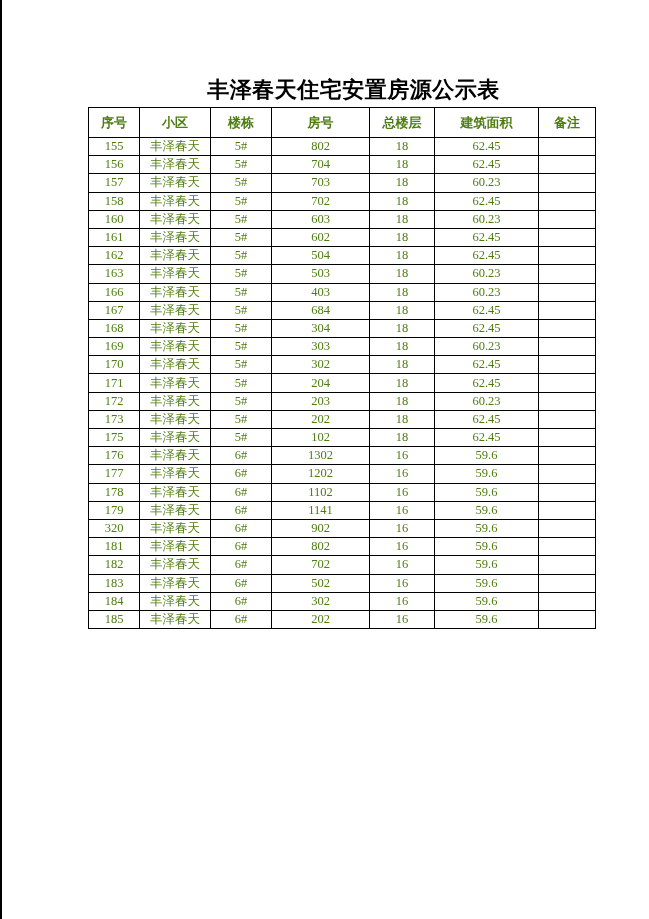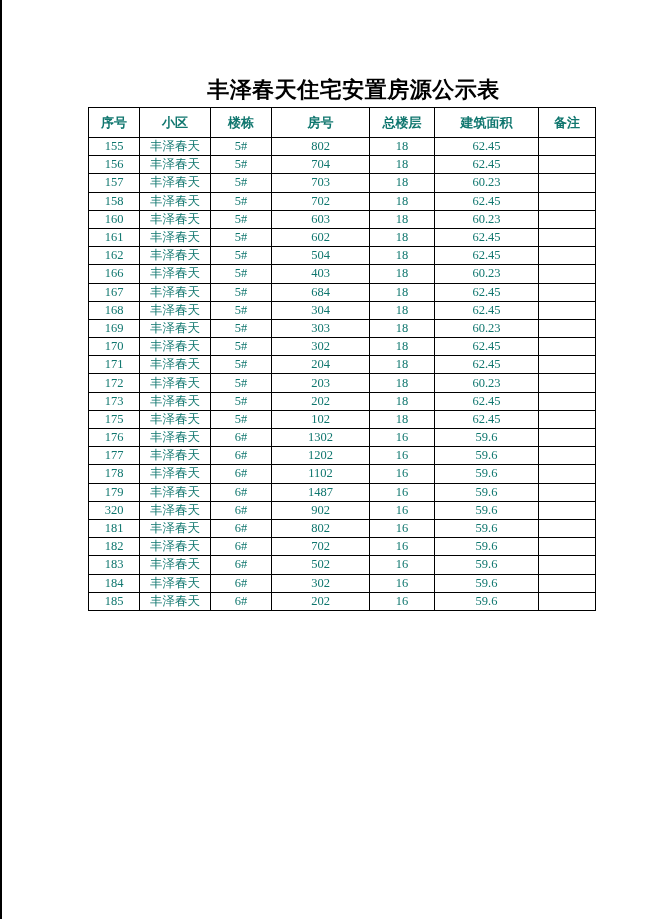--- a/index.html
+++ b/index.html
@@ -35,21 +35,21 @@
     letter-spacing: 0.5px;
     white-space: nowrap;
   }
   table.housing-table {
     position: absolute;
     top: 107px;
     left: 88px;
     width: 507px;
     border-collapse: collapse;
     table-layout: fixed;
-    color: #0f766e;
+    color: #4d7c0f;
   }
   .housing-table th,
   .housing-table td {
     border: 1px solid #000000;
     text-align: center;
     vertical-align: middle;
     padding: 0;
     overflow: hidden;
     white-space: nowrap;
   }
@@ -157,20 +157,29 @@
       <tr>
     <td>162</td>
     <td>丰泽春天</td>
     <td>5#</td>
     <td>504</td>
     <td>18</td>
     <td>62.45</td>
     <td></td>
   </tr>
       <tr>
+    <td>163</td>
+    <td>丰泽春天</td>
+    <td>5#</td>
+    <td>503</td>
+    <td>18</td>
+    <td>60.23</td>
+    <td></td>
+  </tr>
+      <tr>
     <td>166</td>
     <td>丰泽春天</td>
     <td>5#</td>
     <td>403</td>
     <td>18</td>
     <td>60.23</td>
     <td></td>
   </tr>
       <tr>
     <td>167</td>
@@ -268,21 +277,21 @@
     <td>6#</td>
     <td>1102</td>
     <td>16</td>
     <td>59.6</td>
     <td></td>
   </tr>
       <tr>
     <td>179</td>
     <td>丰泽春天</td>
     <td>6#</td>
-    <td>1487</td>
+    <td>1141</td>
     <td>16</td>
     <td>59.6</td>
     <td></td>
   </tr>
       <tr>
     <td>320</td>
     <td>丰泽春天</td>
     <td>6#</td>
     <td>902</td>
     <td>16</td>

